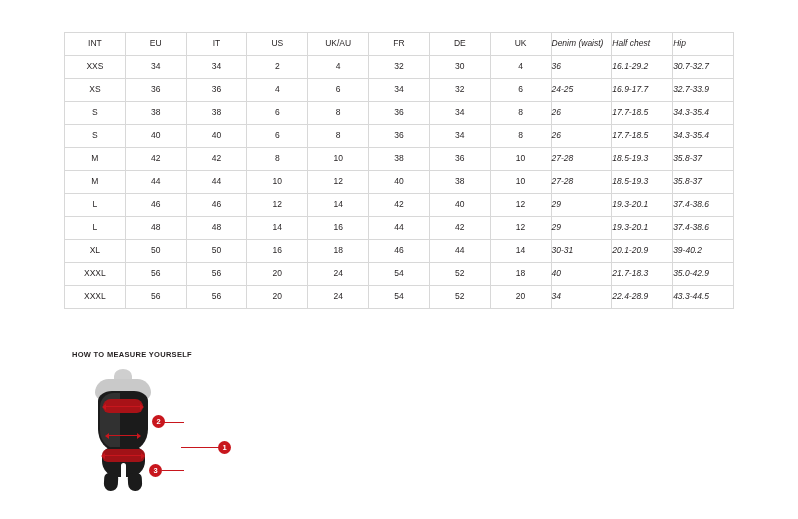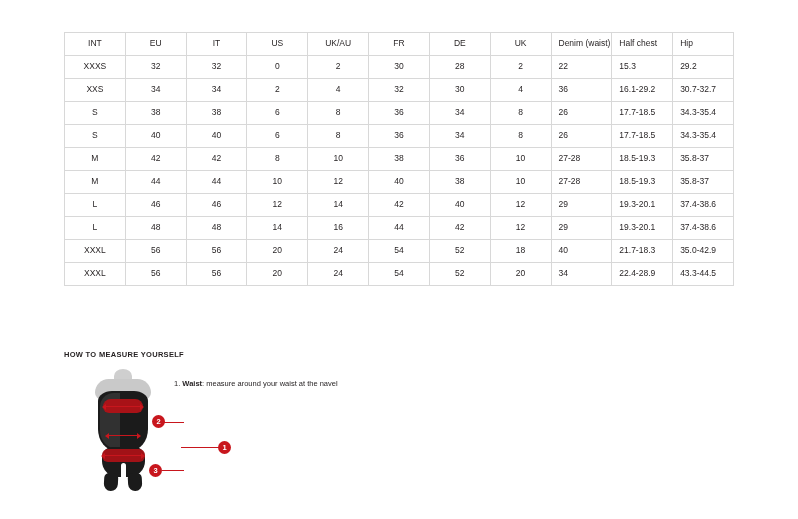--- a/index.html
+++ b/index.html
@@ -43,35 +43,35 @@
     vertical-align: middle;
     padding: 0;
     line-height: 1.1;
   }
   table.size-table th {
     font-size: 8.5px;
   }
   table.size-table td.left-cell,
   table.size-table th.left-cell {
     text-align: left;
-    padding-left: 7px;
+    font-style: italic;
   }
   
   .measure-section {
     position: absolute;
     left: 64px;
     top: 350px;
     width: 670px;
   }
   .measure-title {
     font-size: 7.5px;
     font-weight: bold;
     letter-spacing: 0.3px;
     color: #231f20;
-    margin: 0 0 8px 0;
+    margin: 0 0 8px 8px;
   }
   .measure-body {
     position: relative;
     display: flex;
     align-items: flex-start;
   }
   .figure-col {
     width: 110px;
     position: relative;
     height: 130px;
@@ -261,46 +261,46 @@
           <th>FR</th>
           <th>DE</th>
           <th>UK</th>
           <th class="left-cell">Denim (waist)</th>
           <th class="left-cell">Half chest</th>
           <th class="left-cell">Hip</th>
         </tr>
       </thead>
       <tbody>
         <tr>
-          <td>XXXS</td>
-          <td>32</td>
-          <td>32</td>
-          <td>0</td>
-          <td>2</td>
-          <td>30</td>
-          <td>28</td>
-          <td>2</td>
-          <td class="left-cell">22</td>
-          <td class="left-cell">15.3</td>
-          <td class="left-cell">29.2</td>
-        </tr>
-        <tr>
           <td>XXS</td>
           <td>34</td>
           <td>34</td>
           <td>2</td>
           <td>4</td>
           <td>32</td>
           <td>30</td>
           <td>4</td>
           <td class="left-cell">36</td>
           <td class="left-cell">16.1-29.2</td>
           <td class="left-cell">30.7-32.7</td>
         </tr>
         <tr>
+          <td>XS</td>
+          <td>36</td>
+          <td>36</td>
+          <td>4</td>
+          <td>6</td>
+          <td>34</td>
+          <td>32</td>
+          <td>6</td>
+          <td class="left-cell">24-25</td>
+          <td class="left-cell">16.9-17.7</td>
+          <td class="left-cell">32.7-33.9</td>
+        </tr>
+        <tr>
           <td>S</td>
           <td>38</td>
           <td>38</td>
           <td>6</td>
           <td>8</td>
           <td>36</td>
           <td>34</td>
           <td>8</td>
           <td class="left-cell">26</td>
           <td class="left-cell">17.7-18.5</td>
@@ -363,20 +363,33 @@
           <td>48</td>
           <td>48</td>
           <td>14</td>
           <td>16</td>
           <td>44</td>
           <td>42</td>
           <td>12</td>
           <td class="left-cell">29</td>
           <td class="left-cell">19.3-20.1</td>
           <td class="left-cell">37.4-38.6</td>
+        </tr>
+        <tr>
+          <td>XL</td>
+          <td>50</td>
+          <td>50</td>
+          <td>16</td>
+          <td>18</td>
+          <td>46</td>
+          <td>44</td>
+          <td>14</td>
+          <td class="left-cell">30-31</td>
+          <td class="left-cell">20.1-20.9</td>
+          <td class="left-cell">39-40.2</td>
         </tr>
         <tr>
           <td>XXXL</td>
           <td>56</td>
           <td>56</td>
           <td>20</td>
           <td>24</td>
           <td>54</td>
           <td>52</td>
           <td>18</td>
@@ -423,22 +436,18 @@
         </div>
         <div class="dot-leader lead-1"></div>
         <div class="dot-leader lead-2"></div>
         <div class="dot-leader lead-3"></div>
         <div class="dot dot-1">1</div>
         <div class="dot dot-2">2</div>
         <div class="dot dot-3">3</div>
       </div>
 
       <div class="notes-col">
-        <div class="note">
-          <span>1.</span>
-          <b>Waist</b><span>: measure around your waist at the navel</span>
-        </div>
       </div>
 
     </div>
   </div>
 
 </div>
 
 </body></html>

